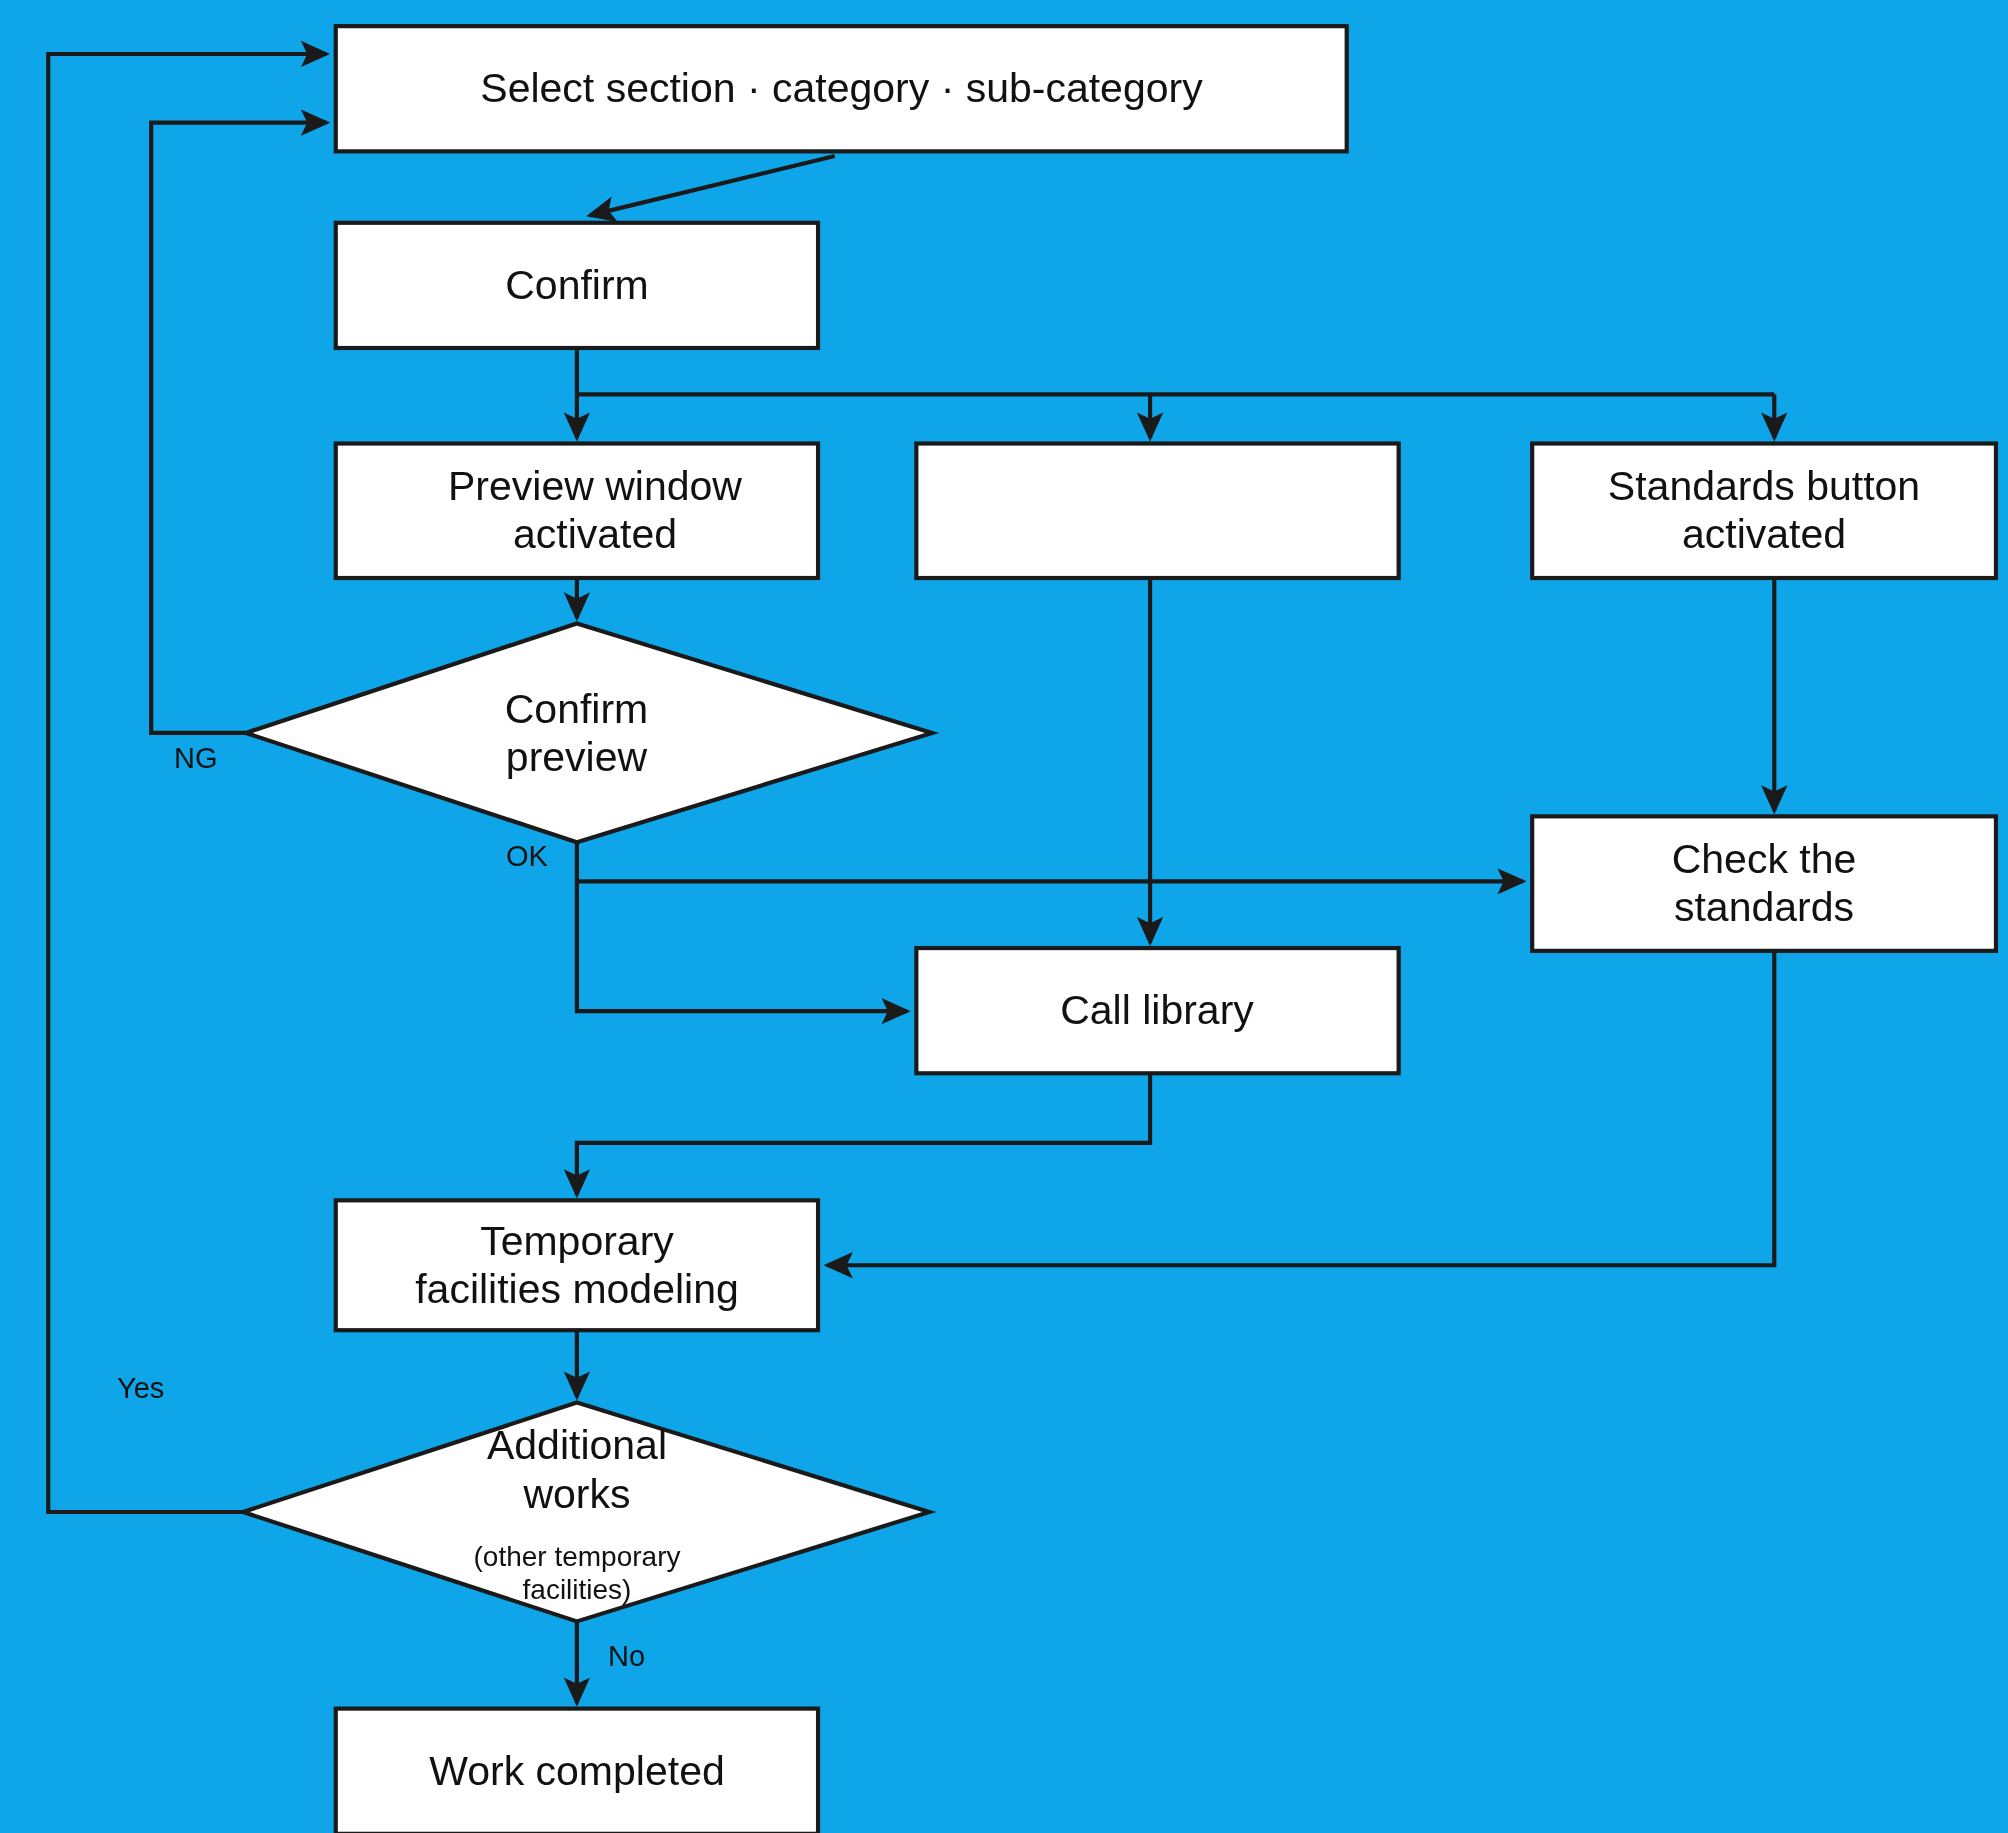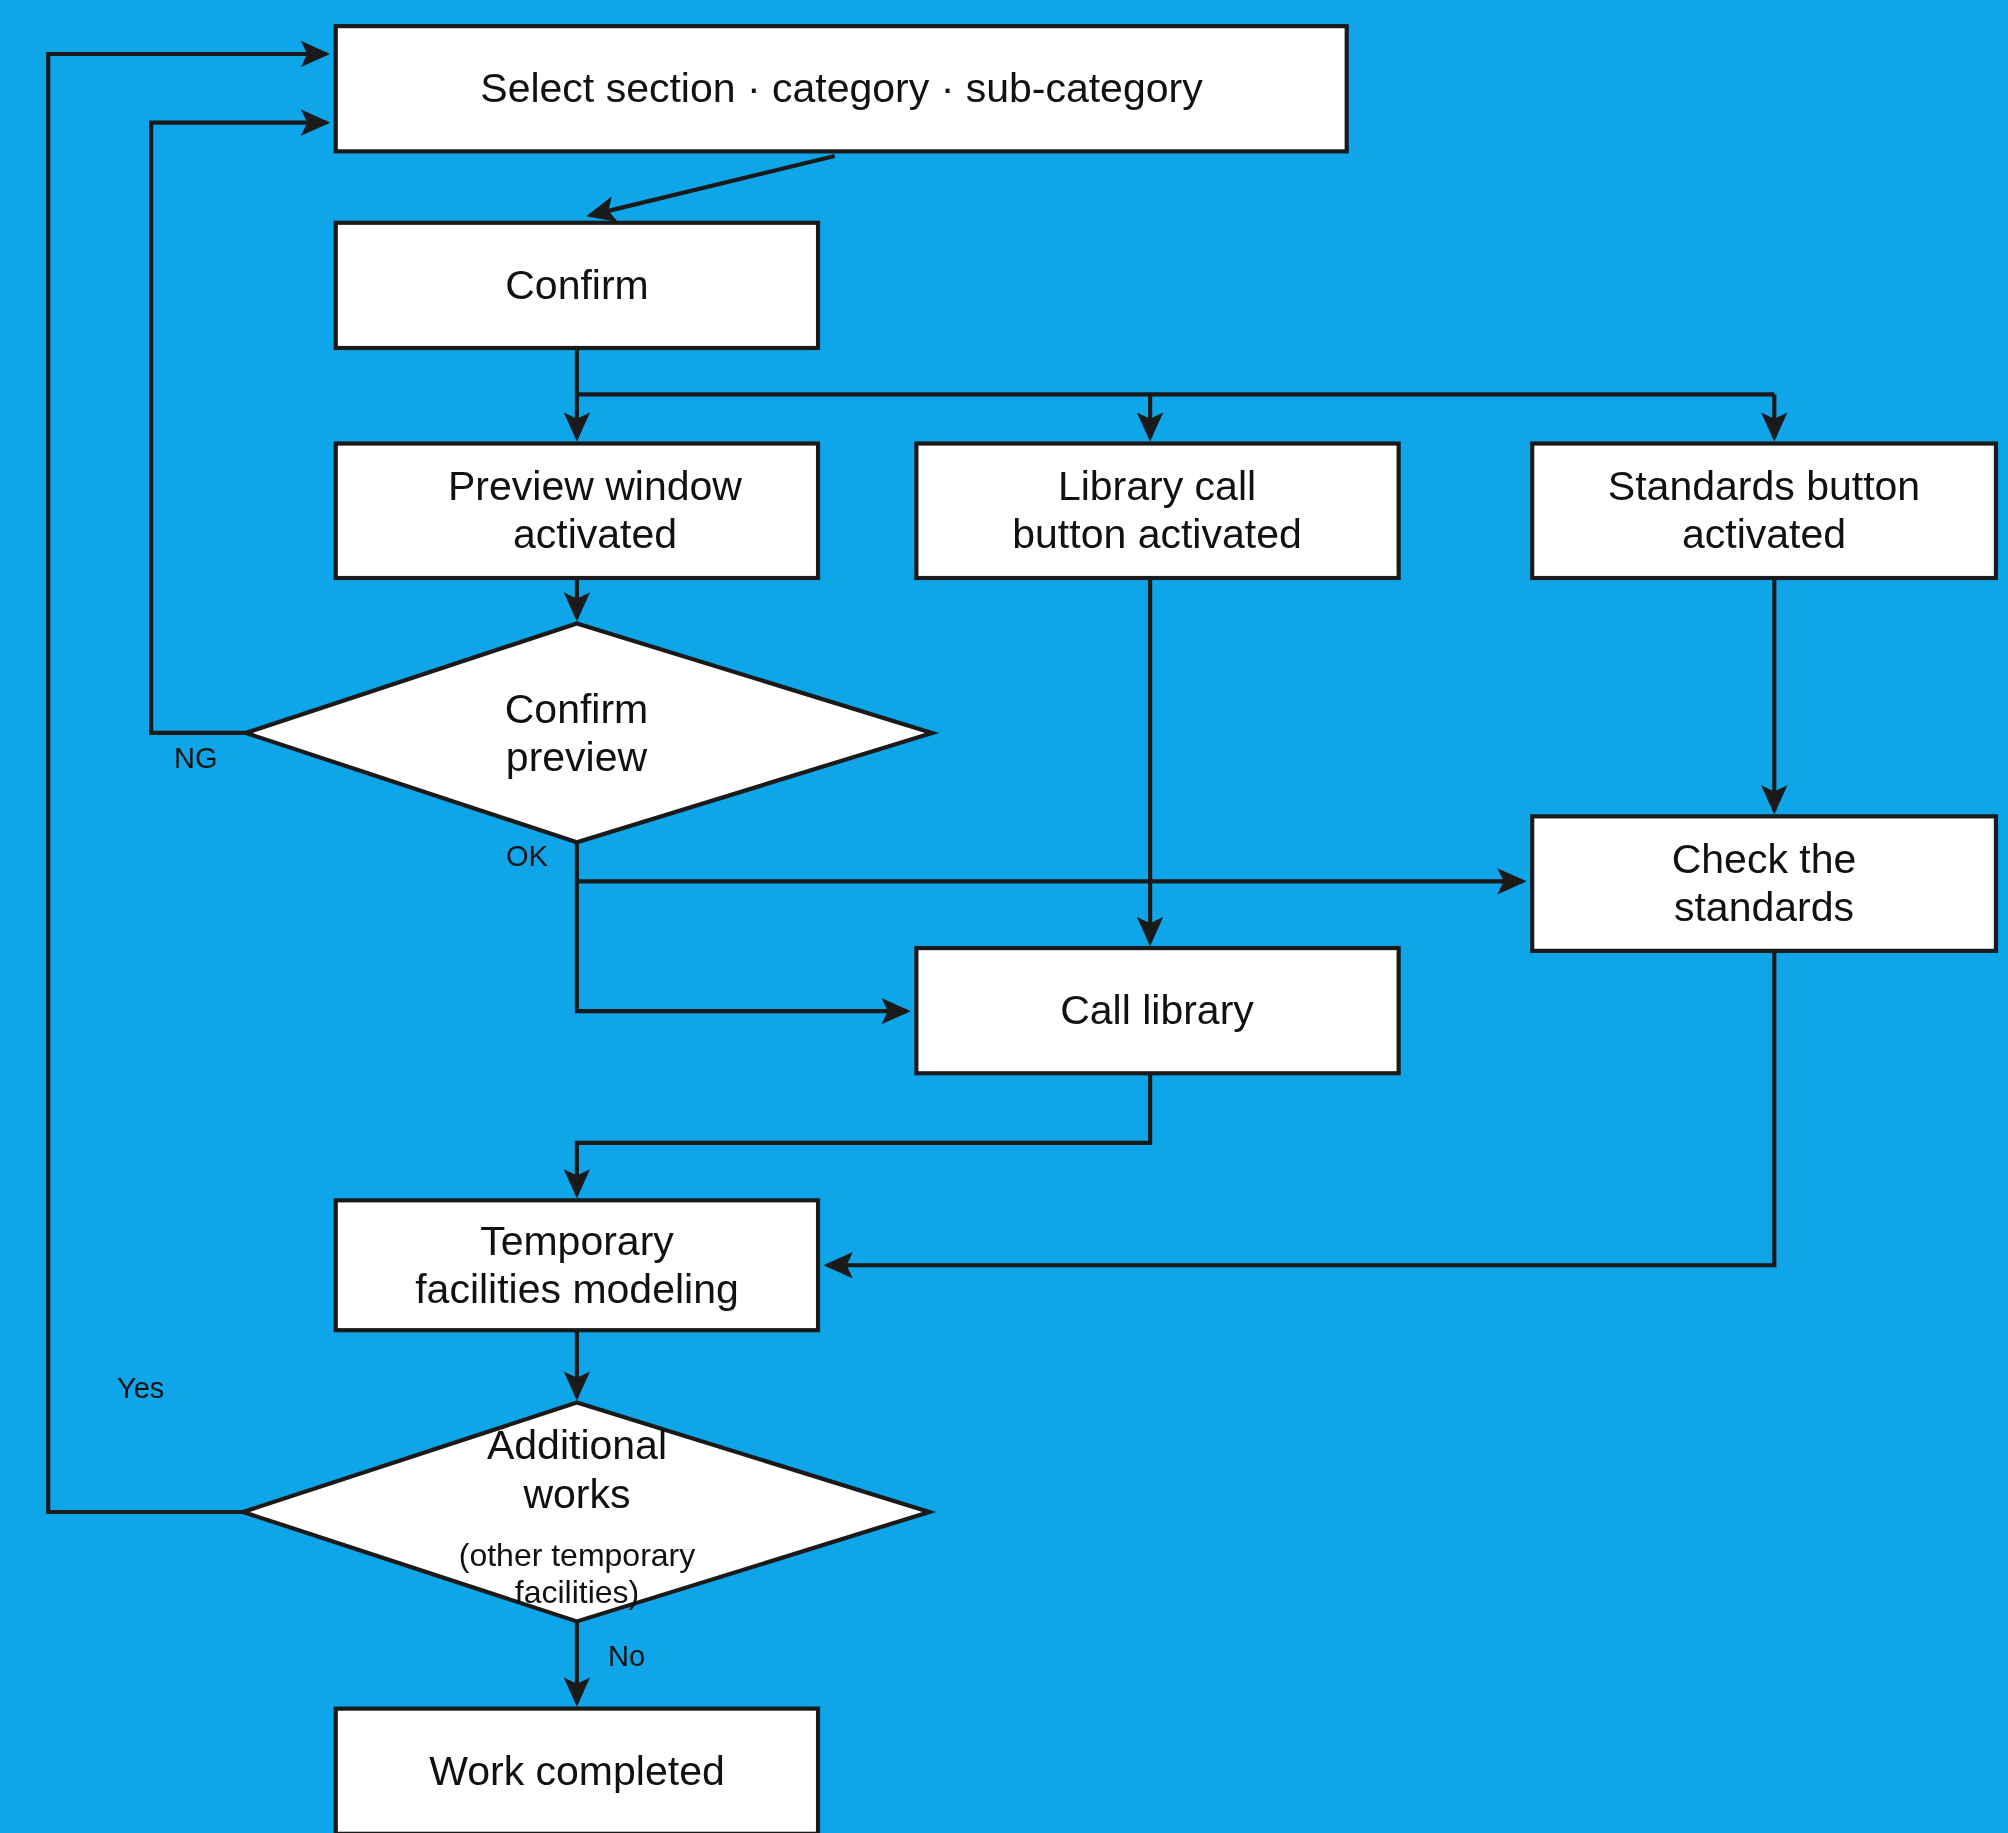--- a/index.html
+++ b/index.html
@@ -35,21 +35,21 @@
     pointer-events: none;
     white-space: pre-line;
   }
   .proc-label {
     font-size: 41px;
   }
   .dec-label {
     font-size: 41px;
   }
   .sub-note {
-    font-size: 32px;
+    font-size: 28px;
     display: block;
     line-height: 1.15;
     margin-top: 24px;
   }
   .edge-label {
     position: absolute;
     font-size: 29px;
     color: #111111;
     pointer-events: none;
   }
@@ -126,22 +126,20 @@
     </g>
   </svg>
 
   <div class="node-label proc-label" style="left:336px; top:26px; width:1011px; height:125px;">Select section · category · sub-category</div>
 
   <div class="node-label proc-label" style="left:336px; top:223px; width:482px; height:125px;">Confirm</div>
 
   <div class="node-label proc-label" style="left:354px; top:443px; width:482px; height:134px;">Preview window
 activated</div>
 
-  <div class="node-label proc-label" style="left:916px; top:443px; width:482px; height:134px;">Library call
-button activated</div>
 
   <div class="node-label proc-label" style="left:1532px; top:443px; width:464px; height:134px;">Standards button
 activated</div>
 
   <div class="node-label dec-label" style="left:419px; top:666px; width:315px; height:134px;">Confirm
 preview</div>
 
   <div class="node-label proc-label" style="left:1532px; top:816px; width:464px; height:134px;">Check the
 standards</div>
 

